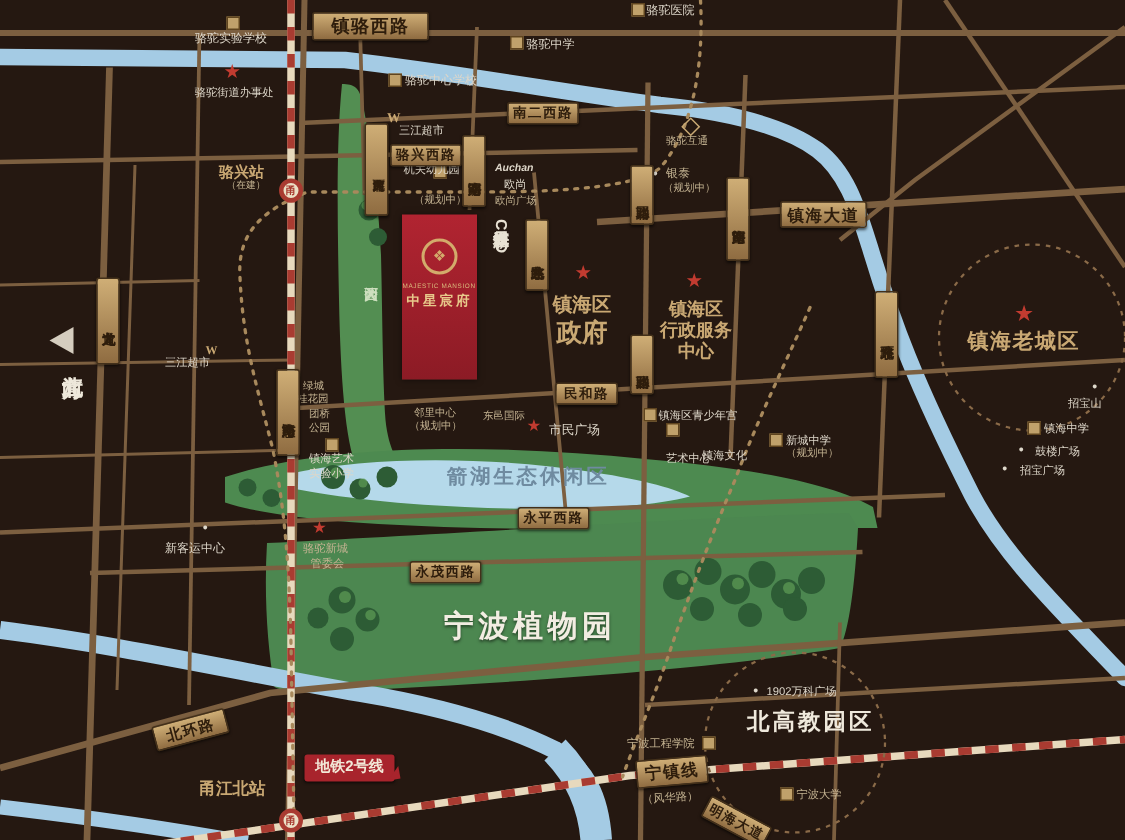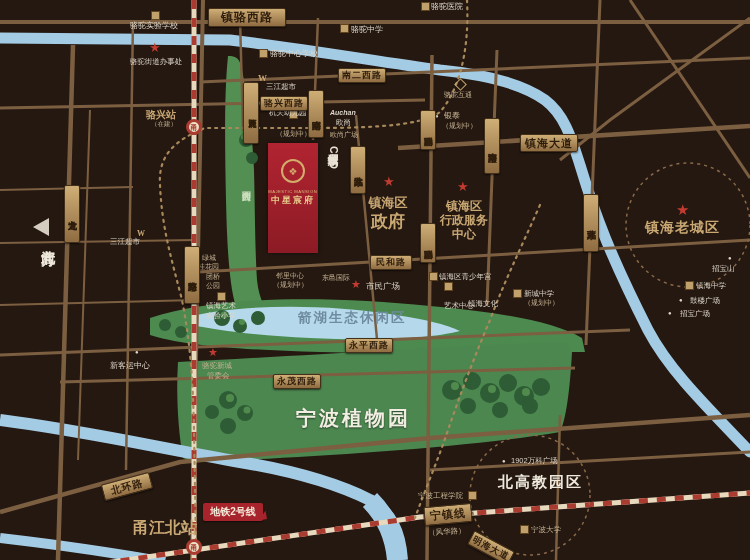--- a/index.html
+++ b/index.html
@@ -255,16 +255,16 @@
   <span class="sq" style="left:520px;top:525px;"></span>
   <div class="t tan" style="left:531px;top:525px;font-size:7.5px;">宁波大学</div>
 
   <div class="gold" style="left:146px;top:108px;font-size:10px;">骆兴站</div>
   <div class="t tan" style="left:151px;top:120px;font-size:6.5px;">（在建）</div>
   <div class="roundel" style="left:186px;top:119px;">甬</div>
   <div class="redbox" style="left:203px;top:503px;width:60px;height:18px;font-size:10px;">
     <span>地铁2号线</span>
     <span class="ptr" style="right:-10px;bottom:-4px;border-left-color:#a8242c;transform:rotate(35deg);"></span>
   </div>
-  <div class="gold" style="left:133px;top:518px;font-size:16px;">甬江北站</div>
+  <div class="gold" style="left:133px;top:518px;font-size:11px;">甬江北站</div>
   <div class="roundel" style="left:186px;top:539px;">甬</div>
 
 </div>
 
 </body></html>

